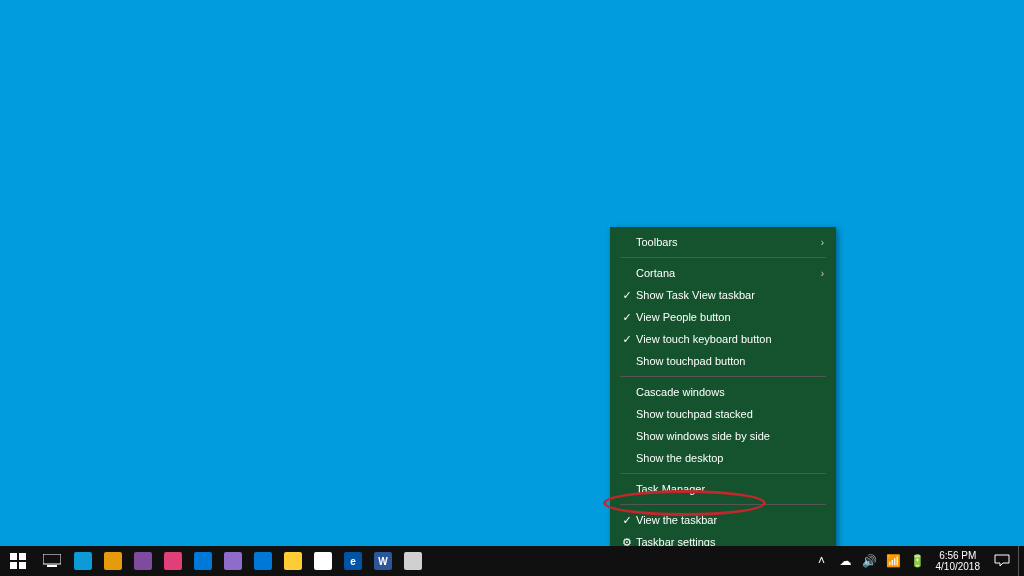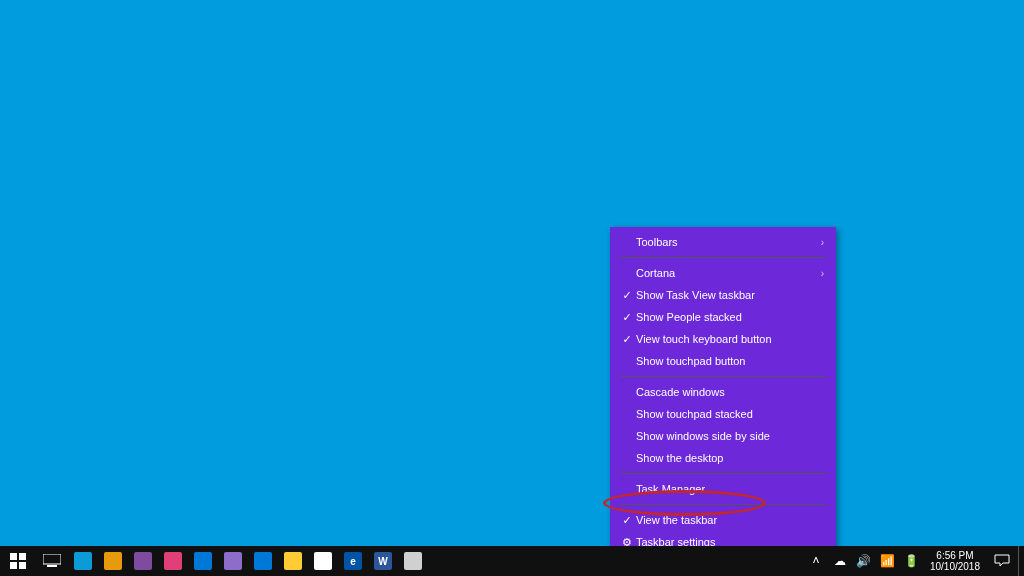--- a/index.html
+++ b/index.html
@@ -5,21 +5,21 @@
   * { margin: 0; padding: 0; box-sizing: border-box; font-family: "Segoe UI", Tahoma, sans-serif; }
   html, body { width: 1024px; height: 576px; overflow: hidden; }
   body { background: #009cde; position: relative; }
 
   
   .context-menu {
     position: absolute;
     right: 188px;
     bottom: 19px;
     width: 226px;
-    background: #6d28d9;
+    background: #14532d;
     color: #fff;
     font-size: 11px;
     padding: 4px 0;
     box-shadow: 2px 2px 6px rgba(0,0,0,.4);
   }
   .context-menu .item {
     display: flex;
     align-items: center;
     height: 22px;
     padding: 0 12px 0 8px;
@@ -116,21 +116,21 @@
       <span class="label">Cortana</span>
       <span class="tail">›</span>
     </div>
     <div class="item">
       <span class="lead">✓</span>
       <span class="label">Show Task View taskbar</span>
       <span class="tail"></span>
     </div>
     <div class="item">
       <span class="lead">✓</span>
-      <span class="label">Show People stacked</span>
+      <span class="label">View People button</span>
       <span class="tail"></span>
     </div>
     <div class="item">
       <span class="lead">✓</span>
       <span class="label">View touch keyboard button</span>
       <span class="tail"></span>
     </div>
     <div class="item">
       <span class="lead"></span>
       <span class="label">Show touchpad button</span>
@@ -241,21 +241,21 @@
   <div class="tray" id="tray-area">
       <div class="tray-icon">˄</div>
       <div class="tray-icon">☁</div>
       <div class="tray-icon">🔊</div>
       <div class="tray-icon">📶</div>
       <div class="tray-icon">🔋</div>
     </div>
 
   <div class="clock">
     <span>6:56 PM</span>
-    <span>10/10/2018</span>
+    <span>4/10/2018</span>
   </div>
 
   <div class="tb-btn">
     <svg width="16" height="14" viewBox="0 0 16 14">
       <path d="M1 1h14v8H9l-3 3v-3H1z" fill="none" stroke="#fff" stroke-width="1"></path>
     </svg>
   </div>
   <div class="show-desktop"></div>
 </div>
 

